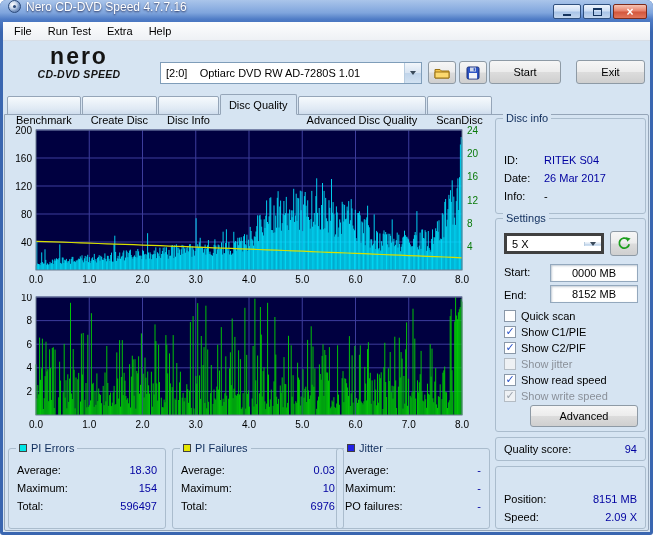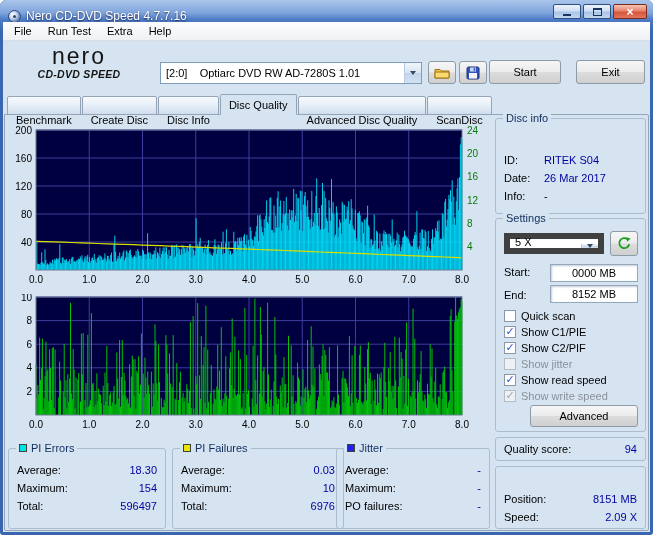--- a/index.html
+++ b/index.html
@@ -3,21 +3,21 @@
 <meta charset="utf-8">
 <title>Nero CD-DVD Speed</title>
 <style>
   *{box-sizing:border-box;margin:0;padding:0}
   body{margin:0;background:#ffffff;font-family:"Liberation Sans",sans-serif}
   .window{position:relative;width:653px;height:535px;background:#3a66b0;
           border-radius:6px 6px 3px 3px;overflow:hidden;font-size:11px;color:#000}
   
   .titlebar{position:absolute;left:0;top:0;width:653px;height:32px;
     background:linear-gradient(180deg,#aac5ea 0%,#7fa5dd 40%,#4f7cc6 60%,#3a66b0 100%);
-    display:flex;align-items:center;gap:5px;padding:0 8px}
+    display:flex;align-items:flex-start;gap:5px;padding:0 8px}
   .app-icon{width:13px;height:13px;border-radius:50%;flex:0 0 auto;
     background:radial-gradient(circle at 35% 35%,#ffffff,#cdd9ec 35%,#7f9cc8 60%,#47639a);
     border:1px solid #2c4a7a;position:relative}
   .app-icon::after{content:"";position:absolute;left:4px;top:4px;width:3px;height:3px;
     border-radius:50%;background:#2c4a7a}
   .title-text{color:#fff;font-size:12px;text-shadow:0 1px 2px rgba(0,0,40,.75);white-space:nowrap}
   .caption-buttons{position:absolute;top:4px;right:6px;display:flex;gap:2px}
   .cap-btn{width:28px;height:15px;border:1px solid #30507e;border-radius:2px;cursor:default;
     background:linear-gradient(180deg,#eef4fc,#cfdff5 45%,#a9c4e8 55%,#c3d6ee);
     display:flex;align-items:center;justify-content:center}
@@ -26,21 +26,21 @@
   .glyph-min{width:8px;height:2px;background:#16345e;margin-top:7px}
   .glyph-max{width:9px;height:8px;border:1px solid #16345e;border-top-width:2px;background:transparent}
   
   .content-bg{position:absolute;left:3px;top:22px;width:647px;height:510px;background:#d6e4f2}
   .menubar{position:absolute;left:3px;top:22px;width:647px;height:19px;
     background:linear-gradient(#fdfdfd,#eef1f5);border-bottom:1px solid #d8dee6;
     display:flex;align-items:center;padding-left:3px}
   .menu-item{padding:2px 8px;cursor:default}
   
   .logo{position:absolute;left:8px;top:45px;width:142px;text-align:center;color:#141414}
-  .logo-nero{font-size:23px;font-weight:normal;letter-spacing:2px;line-height:22px}
+  .logo-nero{font-size:23px;font-weight:bold;letter-spacing:2px;line-height:22px}
   .logo-sub{font-size:10.5px;font-weight:bold;font-style:italic;letter-spacing:.3px;margin-top:1px}
   .drive-combo{position:absolute;left:160px;top:62px;width:262px;height:22px;background:#fff;
     border:1px solid #7f9db9;display:flex;align-items:stretch}
   .combo-text{flex:1;display:flex;align-items:center;padding:0 5px;white-space:pre;overflow:hidden}
   .combo-arrow-btn{width:17px;border-left:1px solid #b8ccdf;display:flex;align-items:center;justify-content:center;
     background:linear-gradient(#f2f6fb,#d8e4f2 50%,#c0d4ea 50%,#d2e2f2)}
   .tri-down{width:0;height:0;border-left:3.5px solid transparent;border-right:3.5px solid transparent;
     border-top:4px solid #3a4a5a}
   .btn{background:linear-gradient(#f6f6f6,#ececec 48%,#dcdcdc 52%,#cfcfcf);
     border:1px solid #8e9aa5;border-radius:3px;display:flex;align-items:center;justify-content:center;
@@ -76,21 +76,21 @@
   #stat-pif{left:172px;top:448px;width:172px;height:81px}
   #stat-jitter{left:336px;top:448px;width:154px;height:81px}
   .g-row{position:absolute;left:8px;right:4px;height:14px;display:flex;align-items:center}
   .g-label{width:40px;flex:0 0 auto}
   .val{color:#0000a0}
   .val-dark{color:#000}
   .sb-row{position:absolute;left:8px;right:8px;height:13px;display:flex;align-items:center;
     justify-content:space-between}
   
   .spd-combo{position:absolute;left:8px;top:14px;width:100px;height:21px;background:#fff;
-    border:6px solid #404040;display:flex;align-items:flex-end}
+    border:3px solid #404040;display:flex;align-items:center}
   .refresh-btn{position:absolute;left:114px;top:12px;width:28px;height:25px}
   .set-label{position:absolute;left:8px;height:14px;display:flex;align-items:center}
   .sunken{position:absolute;background:#fff;border:1px solid #93a8bd;
     box-shadow:inset 1px 1px 2px rgba(120,140,160,.45);
     display:flex;align-items:center;justify-content:center}
   .cb{position:absolute;left:8px;height:15px;display:flex;align-items:center;gap:5px;cursor:default}
   .cb-box{width:12px;height:12px;background:#fff;border:1px solid #8a98a8;flex:0 0 auto;
     display:flex;align-items:center;justify-content:center}
   .tick{font-size:11px;line-height:1;color:#2952c8;visibility:hidden;margin-top:-1px}
   .cb.checked .tick{visibility:visible}

